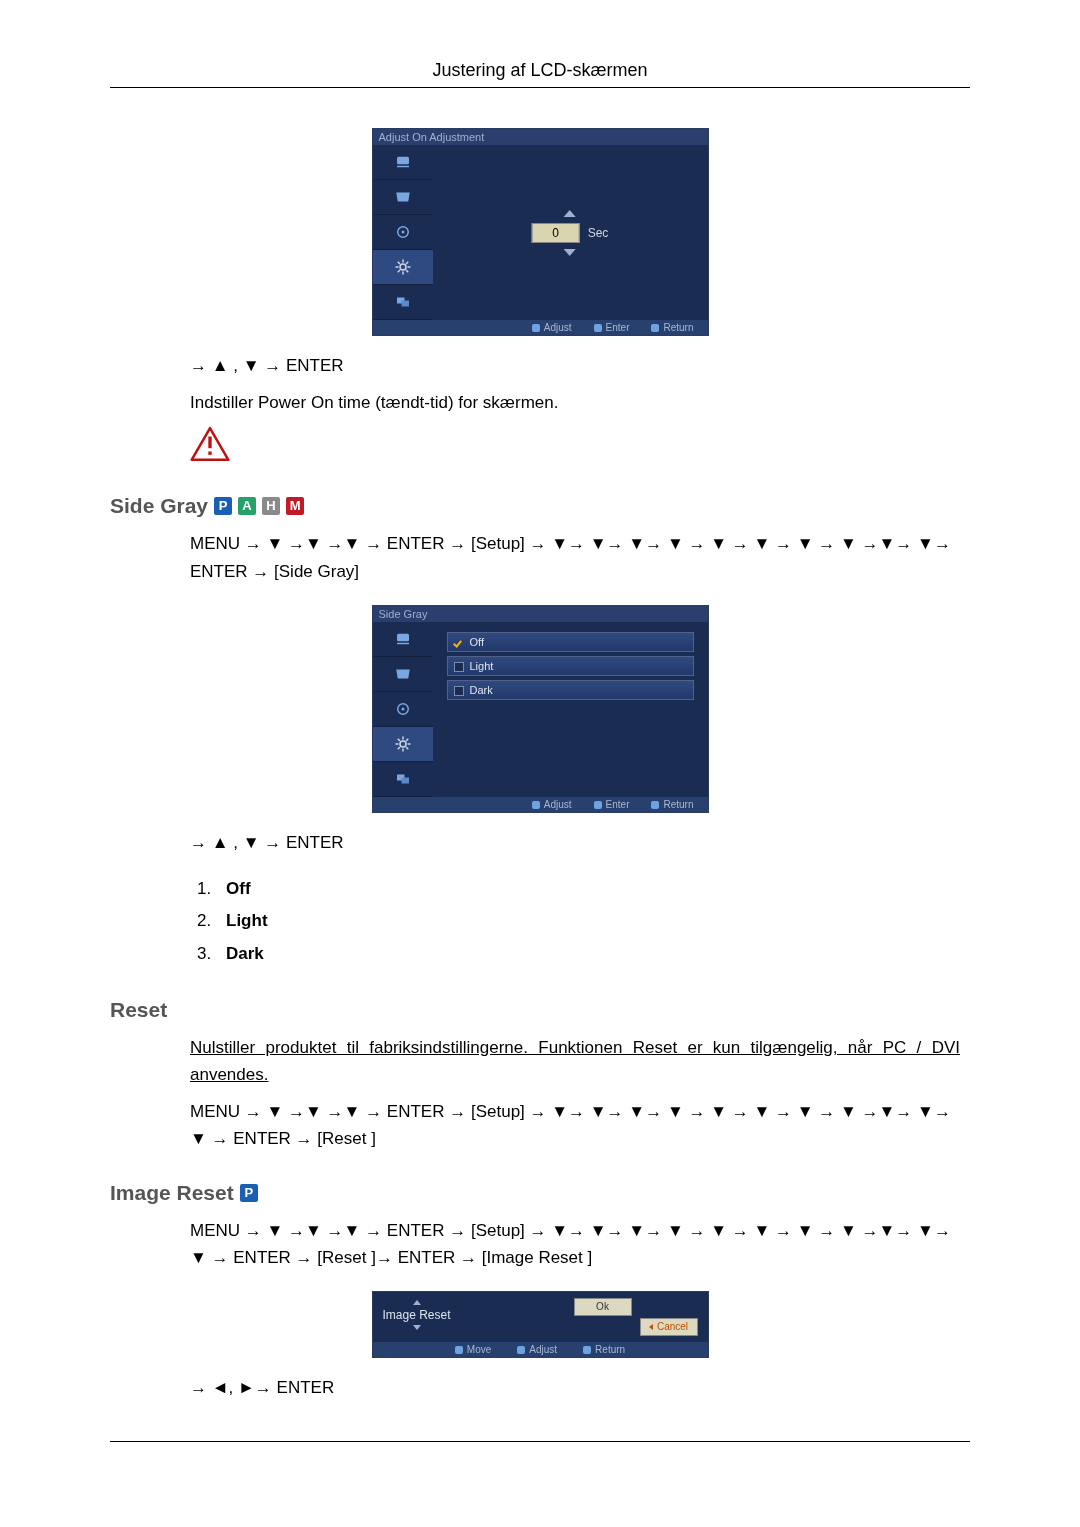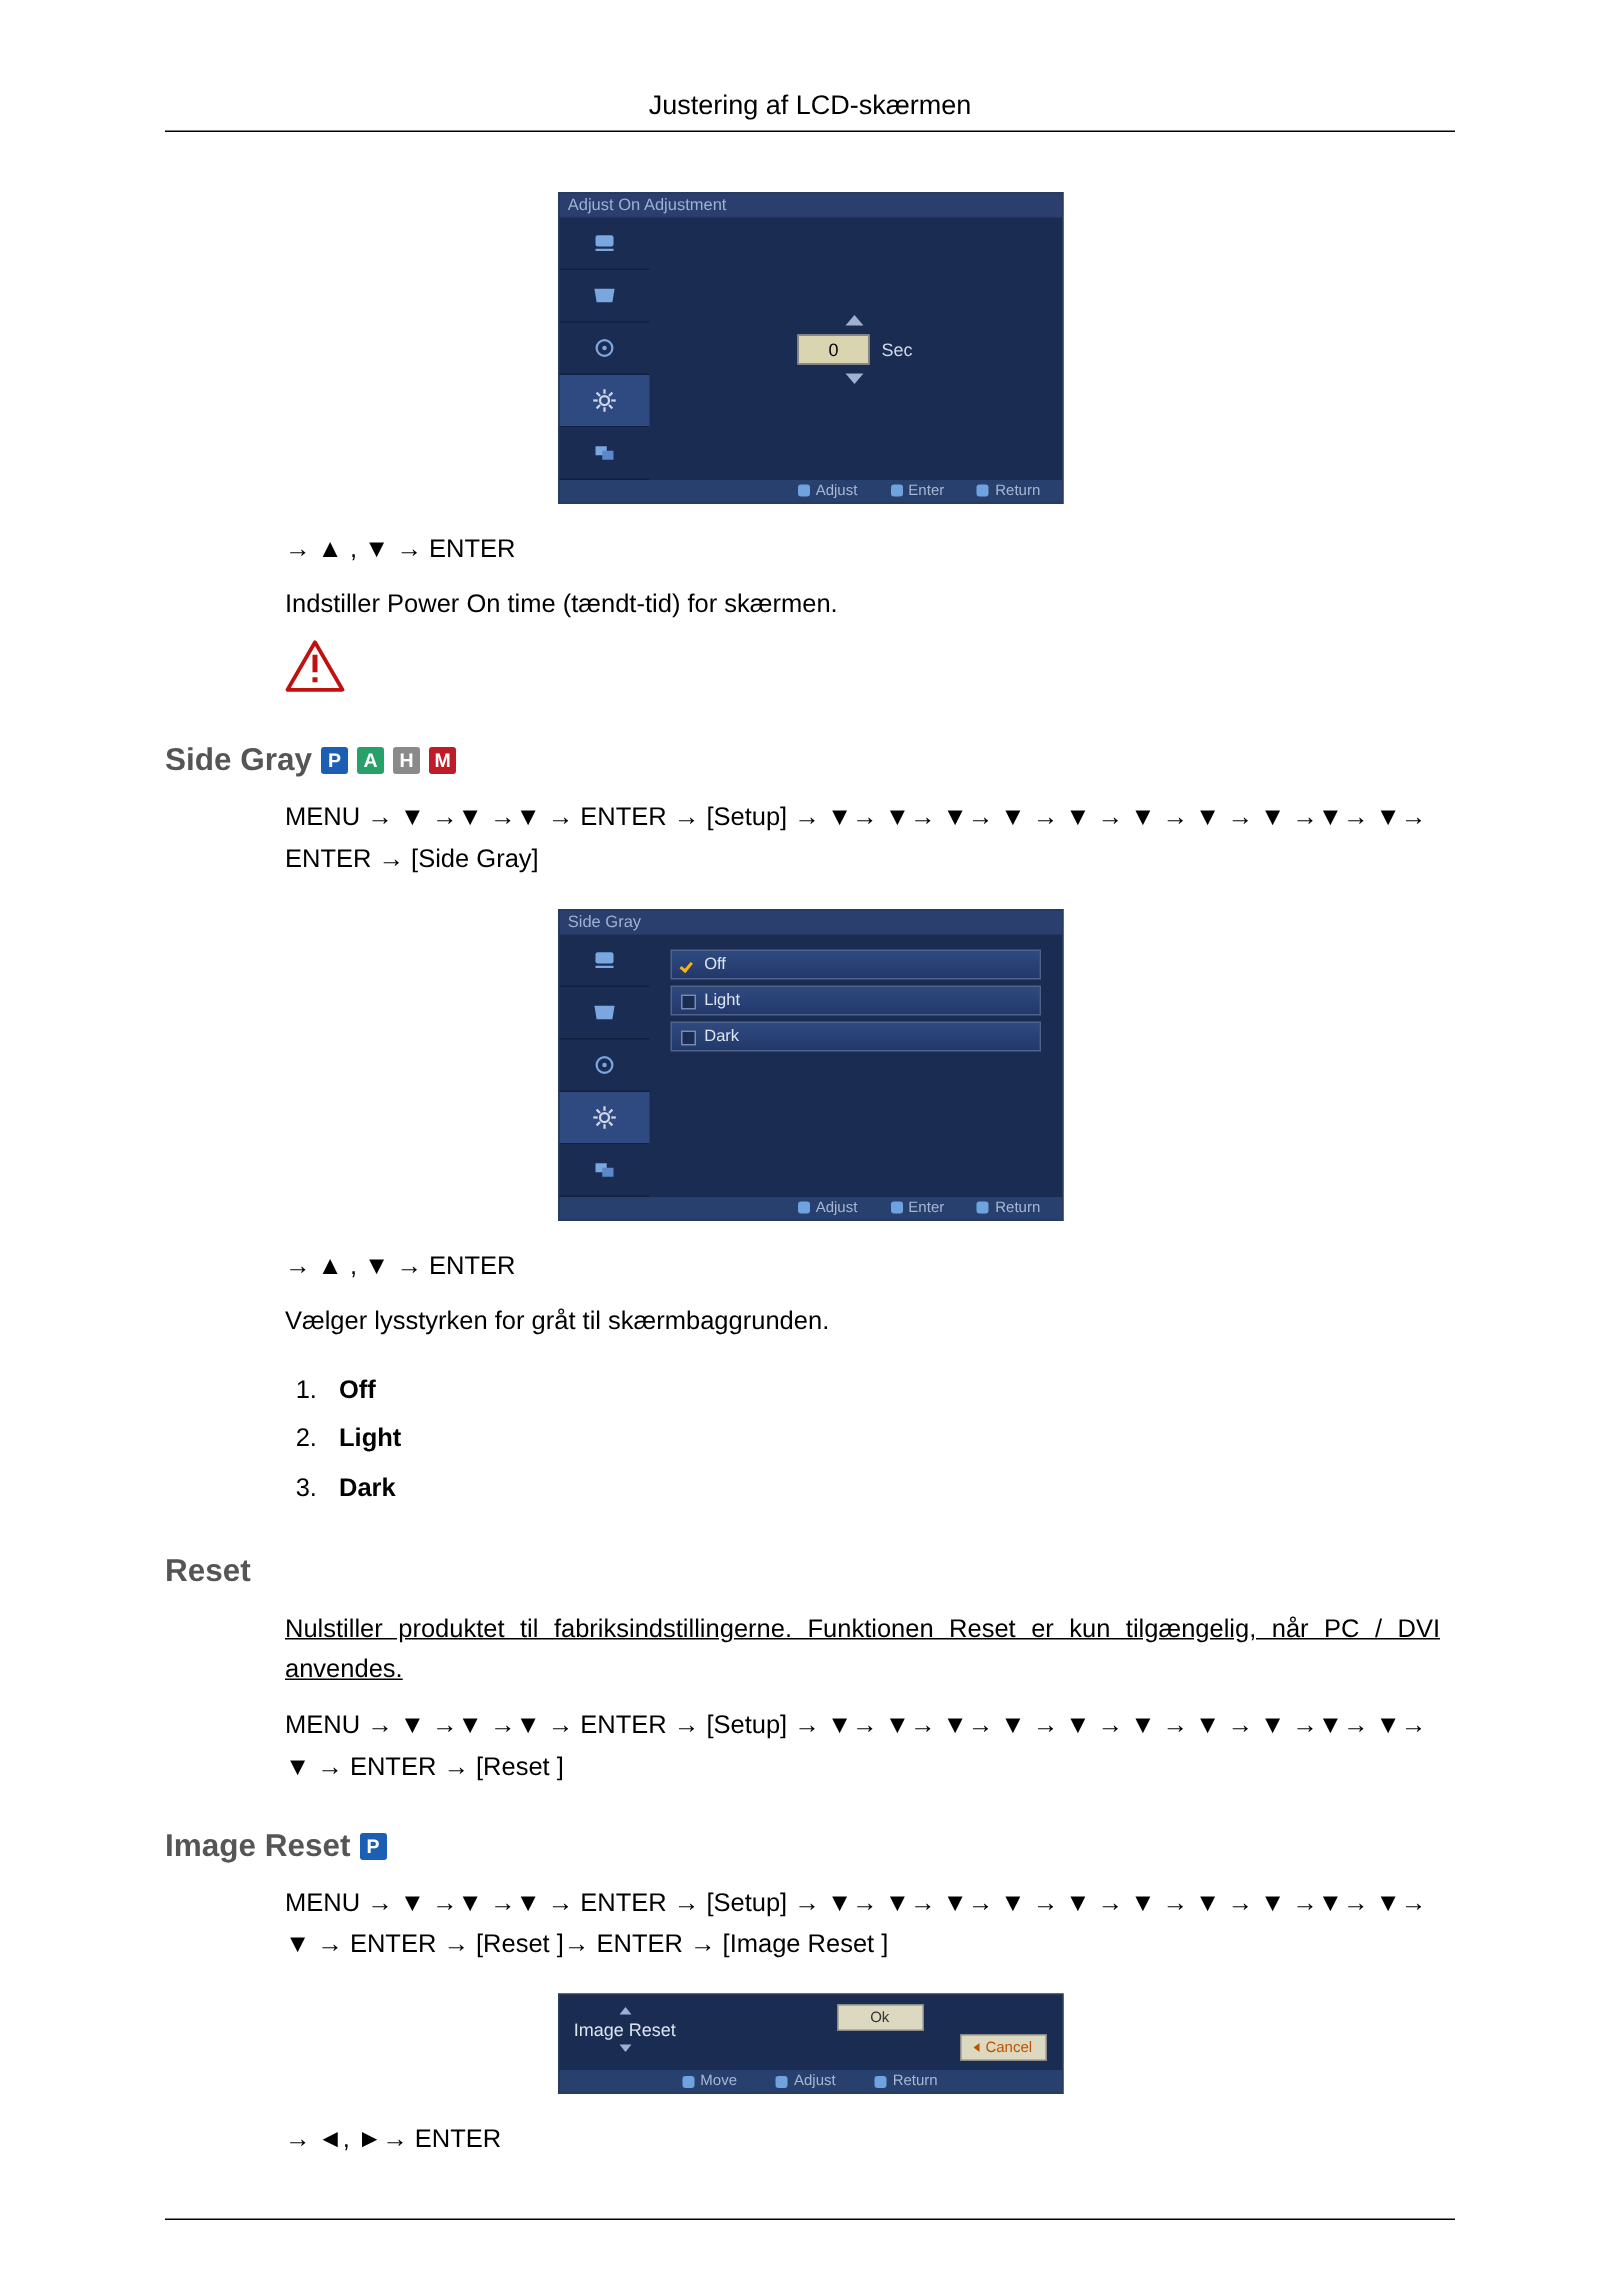--- a/index.html
+++ b/index.html
@@ -244,21 +244,21 @@
     position: absolute;
     left: 50%; top: -8px;
     transform: translateX(-50%);
     width: 0; height: 0;
     border-left: 4px solid transparent;
     border-right: 4px solid transparent;
     border-bottom: 5px solid #9fb0d0;
   }
   .osd2-btns {
     display: flex;
-    gap: 24px;
+    gap: 8px;
   }
   .osd2-btn {
     width: 56px;
     height: 16px;
     font-size: 10px;
     display: flex;
     align-items: center;
     justify-content: center;
     gap: 4px;
     border: 1px solid #888;
@@ -461,21 +461,20 @@
       <div class="osd-footer">
         <span>Adjust</span>
         <span>Enter</span>
         <span>Return</span>
       </div>
     </div>
   </div>
 
   <div class="indented">
     <div class="para">→ ▲ , ▼ → ENTER</div>
-    <div class="para">Vælger lysstyrken for gråt til skærmbaggrunden.</div>
     <ol class="opts">
       <li><span class="bold">Off</span></li>
       <li><span class="bold">Light</span></li>
       <li><span class="bold">Dark</span></li>
     </ol>
   </div>
 
   <div class="section-heading">
     <span>Reset</span>
   </div>

